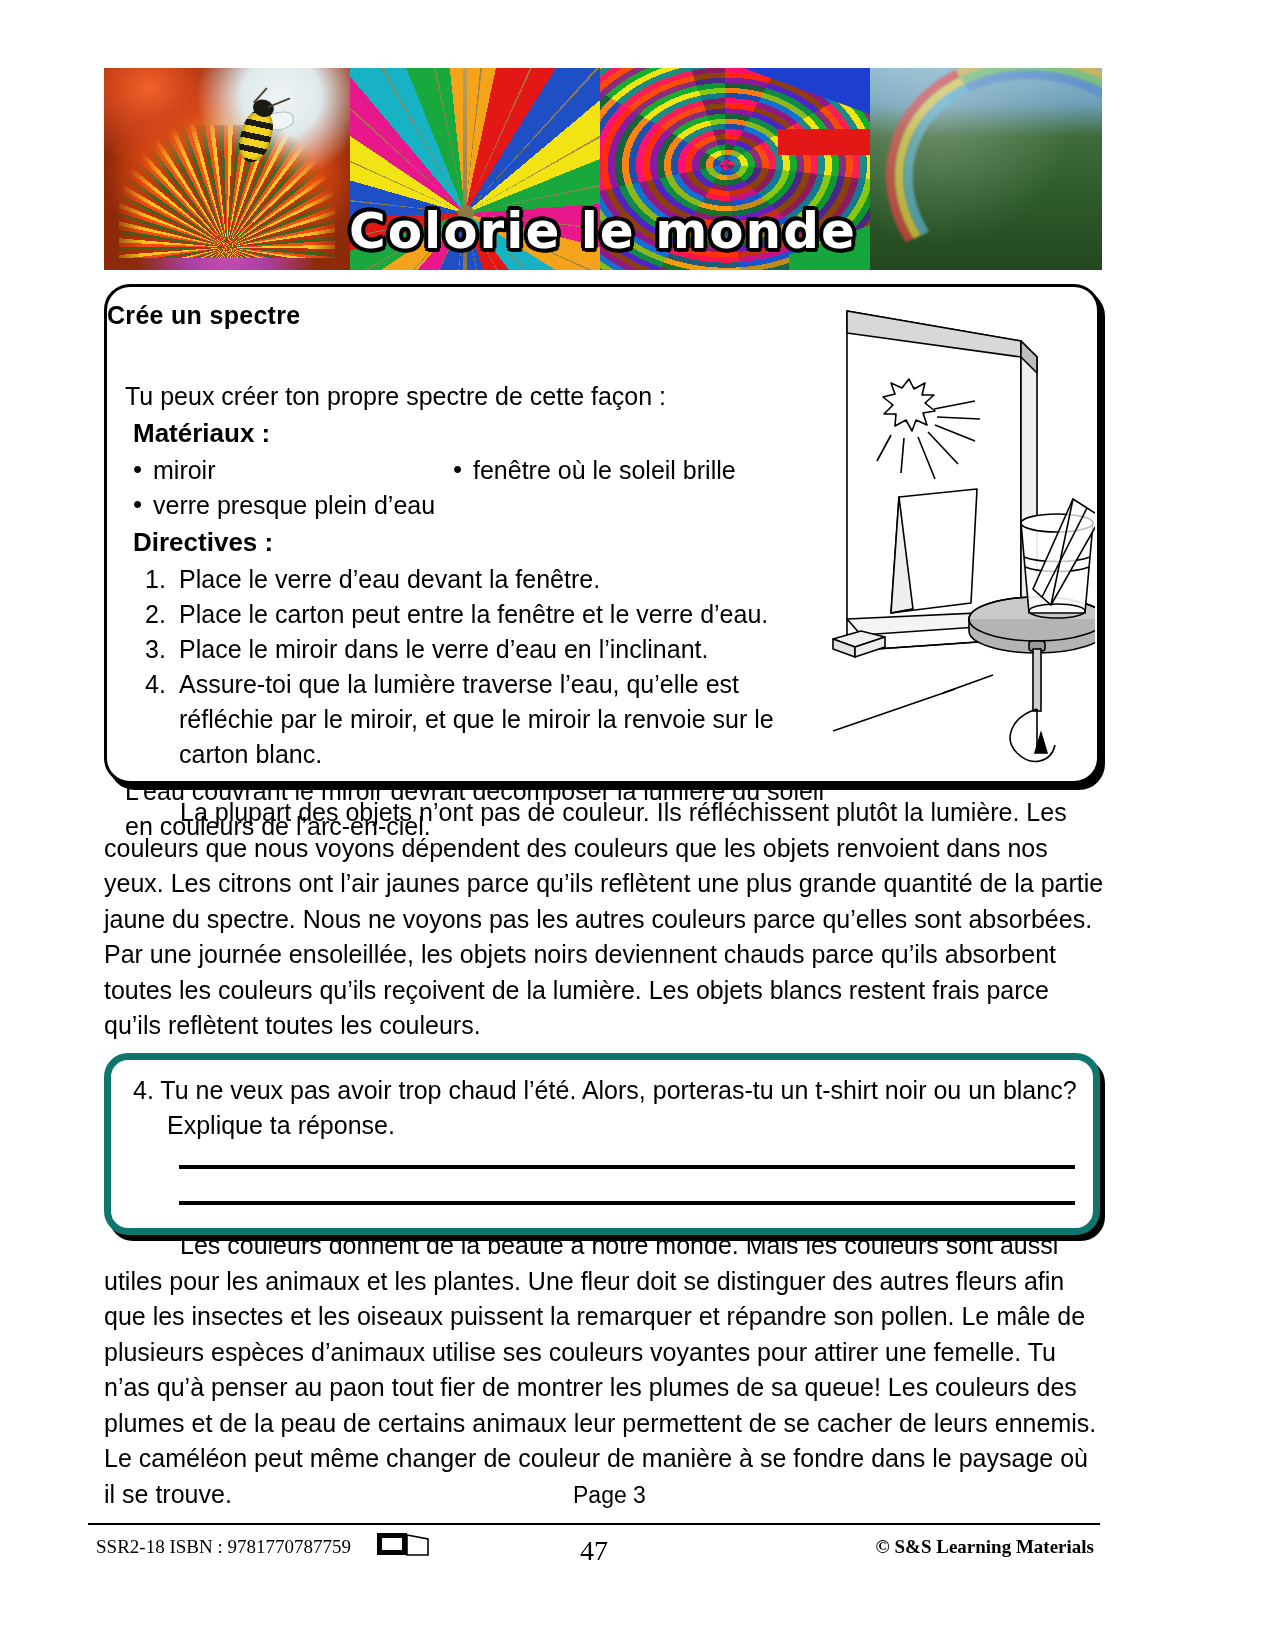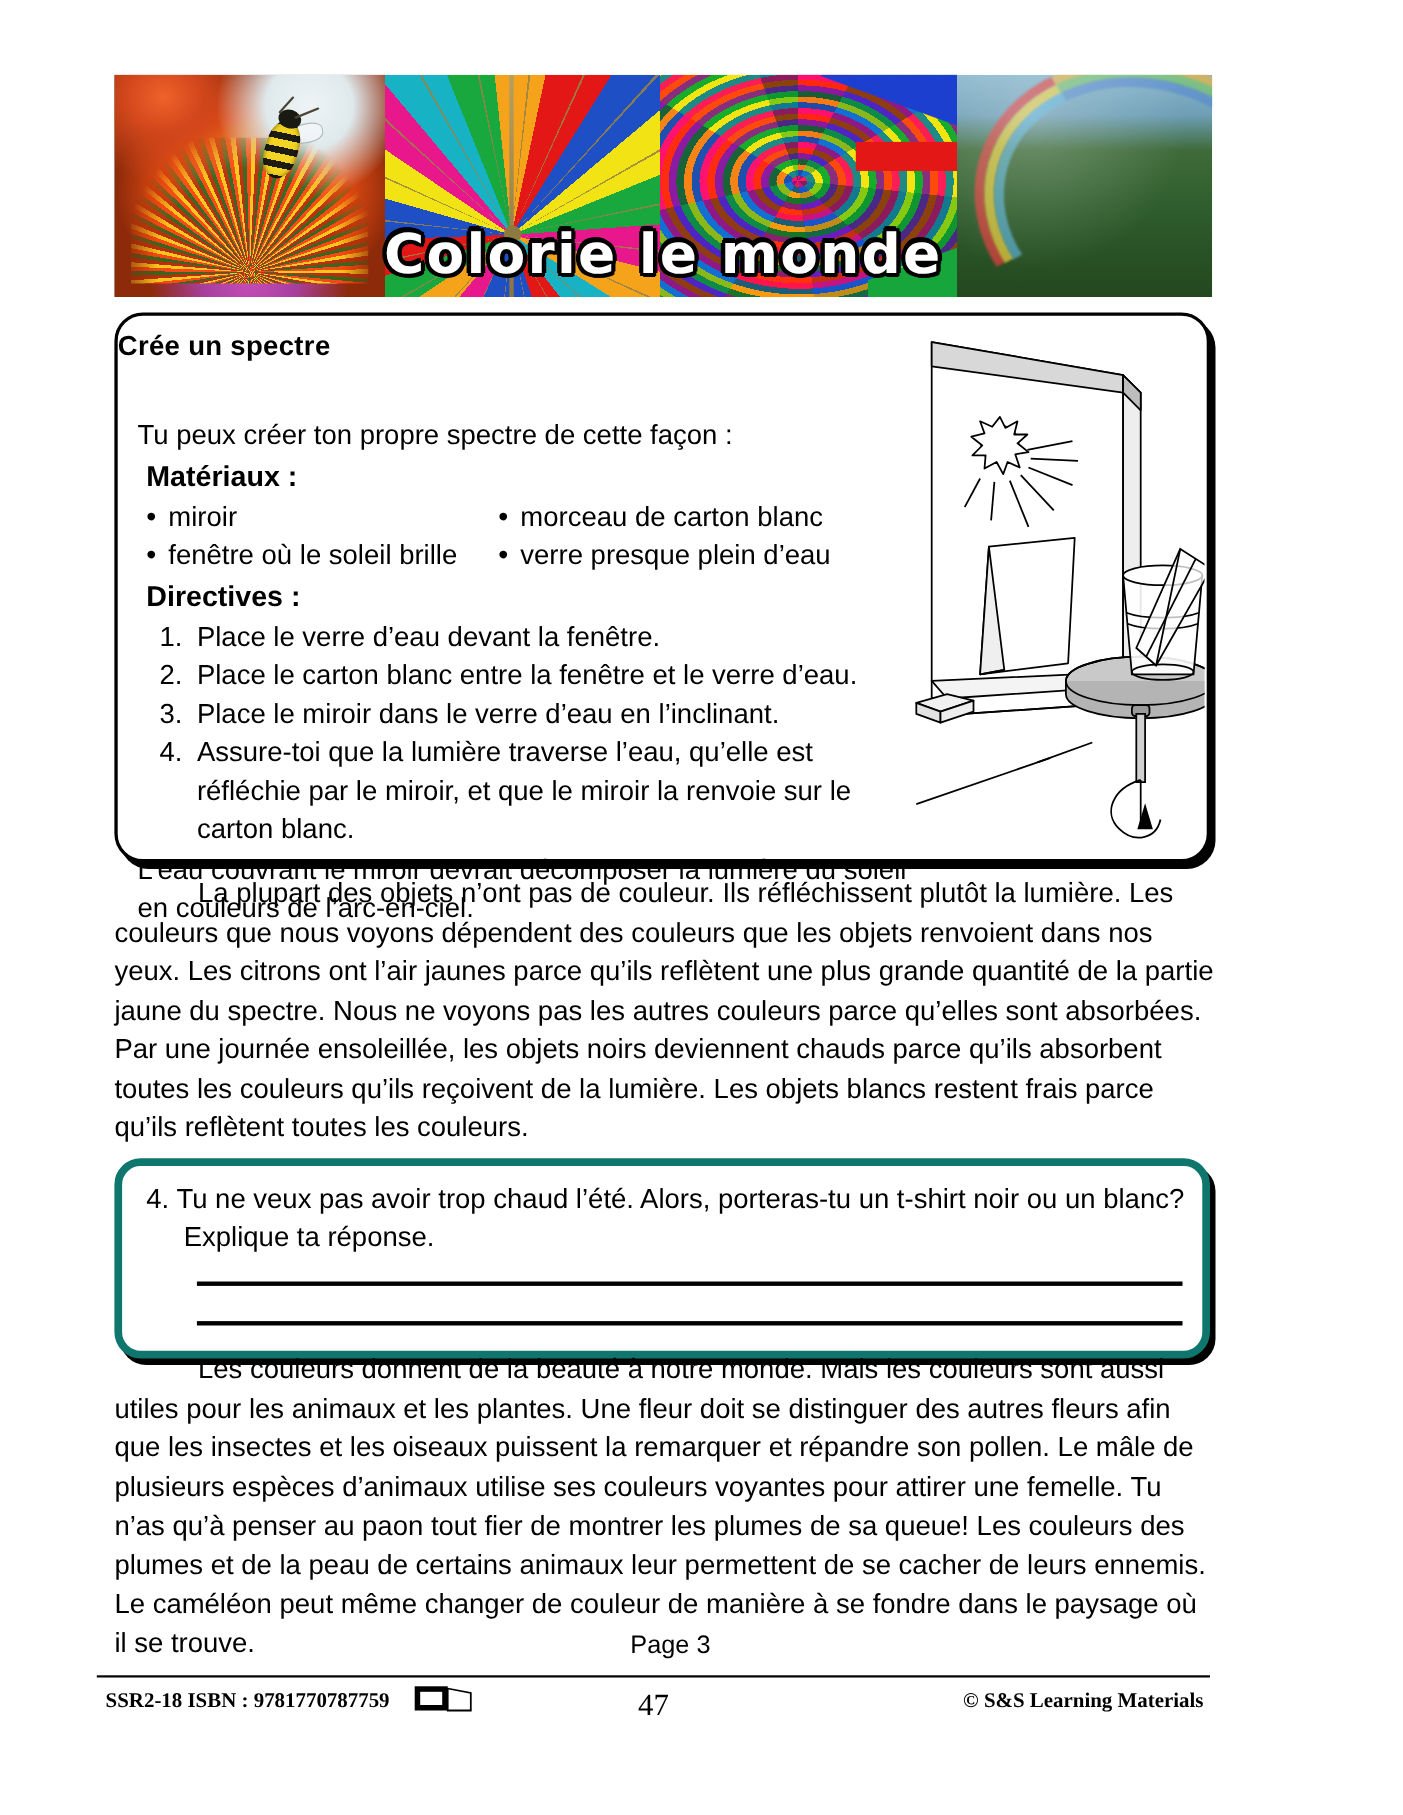--- a/index.html
+++ b/index.html
@@ -327,21 +327,21 @@
     border-top: 2px solid #000;
   }
   .footer {
     position: absolute;
     left: 88px; top: 1530px;
     width: 1012px;
     height: 40px;
     font-family: "Liberation Serif", serif;
     font-size: 19px;
   }
-  .footer-left { position: absolute; left: 8px; top: 6px; font-weight: bold; }
+  .footer-left { position: absolute; left: 8px; top: 6px; font-weight: normal; }
   .footer-center { position: absolute; left: 0; right: 0; top: 5px; text-align: center; font-size: 28px; }
   .footer-right { position: absolute; right: 6px; top: 6px; font-weight: bold; }
   .footer-icon { position: absolute; left: 288px; top: 0px; }
 </style>
 </head>
 <body>
 
 <div class="page">
 
   <div class="banner">
@@ -387,29 +387,28 @@
   <div class="activity-box">
 
     <div class="activity-heading">Crée un spectre</div>
 
     <div class="activity-body">
       <p class="intro-line">Tu peux créer ton propre spectre de cette façon :</p>
 
       <div class="sub-head">Matériaux :</div>
       <div class="mat-grid">
         <div class="mat-item">miroir</div>
-        <div class="mat-item">morceau de carton blanc</div>
         <div class="mat-item">fenêtre où le soleil brille</div>
         <div class="mat-item">verre presque plein d’eau</div>
       </div>
 
       <div class="sub-head">Directives :</div>
       <ol class="dir-list">
         <li>Place le verre d’eau devant la fenêtre.</li>
-        <li>Place le carton blanc entre la fenêtre et le verre d’eau.</li>
+        <li>Place le carton peut entre la fenêtre et le verre d’eau.</li>
         <li>Place le miroir dans le verre d’eau en l’inclinant.</li>
         <li>Assure-toi que la lumière traverse l’eau, qu’elle est réfléchie par le miroir, et que le miroir la renvoie sur le carton blanc.</li>
       </ol>
 
       <div class="closing">L’eau couvrant le miroir devrait décomposer la lumière du soleil en couleurs de l’arc-en-ciel.</div>
     </div>
 
     <div class="illus">
       <svg viewBox="0 0 270 470" width="270" height="470" xmlns="http://www.w3.org/2000/svg">
         <g fill="none" stroke="#000" stroke-width="1.6" stroke-linejoin="round">

